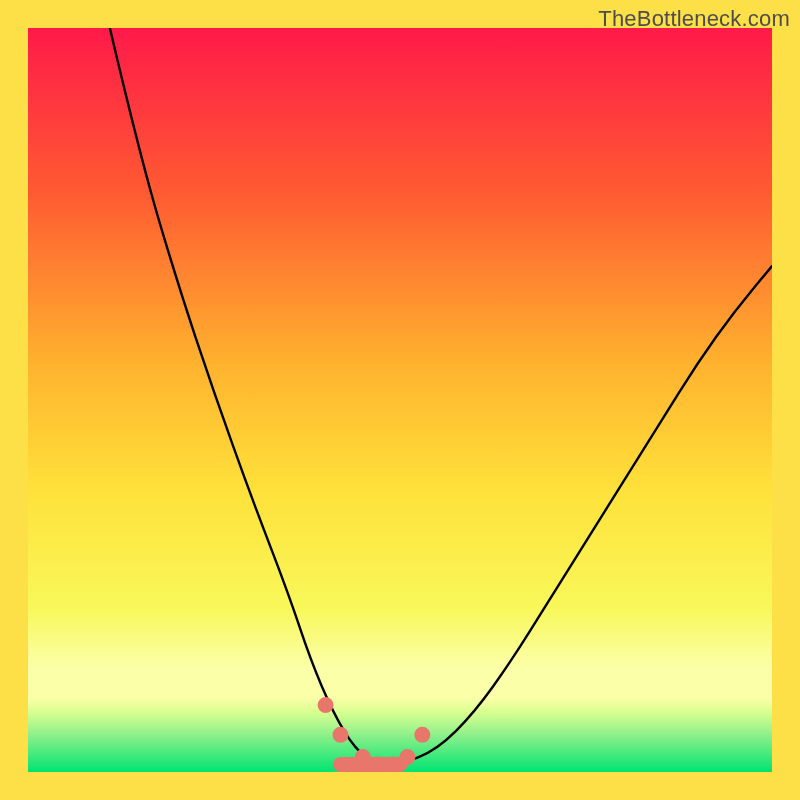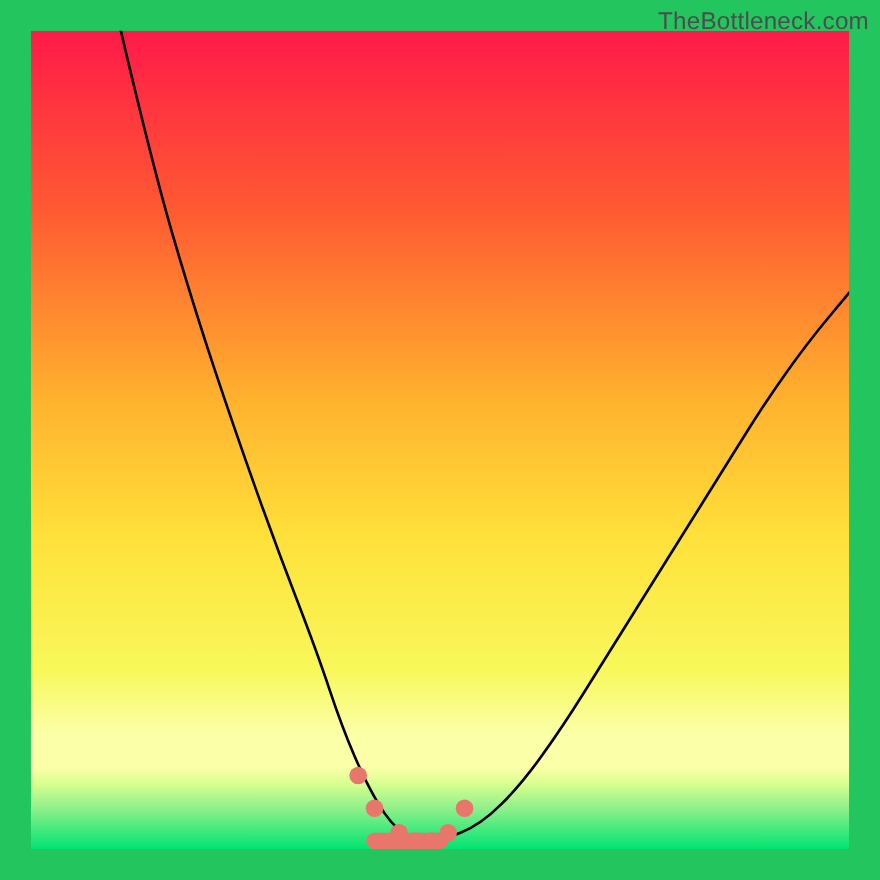--- a/index.html
+++ b/index.html
@@ -10,21 +10,21 @@
     background: #000;
     overflow: hidden;
     font-family: Arial, Helvetica, sans-serif;
   }
   .frame {
     position: absolute;
     top: 0;
     left: 0;
     width: 800px;
     height: 800px;
-    background: #22c55e;
+    background: #fde047;
   }
   .plot {
     position: absolute;
     top: 28px;
     left: 28px;
     width: 744px;
     height: 744px;
   }
   .watermark {
     position: absolute;

